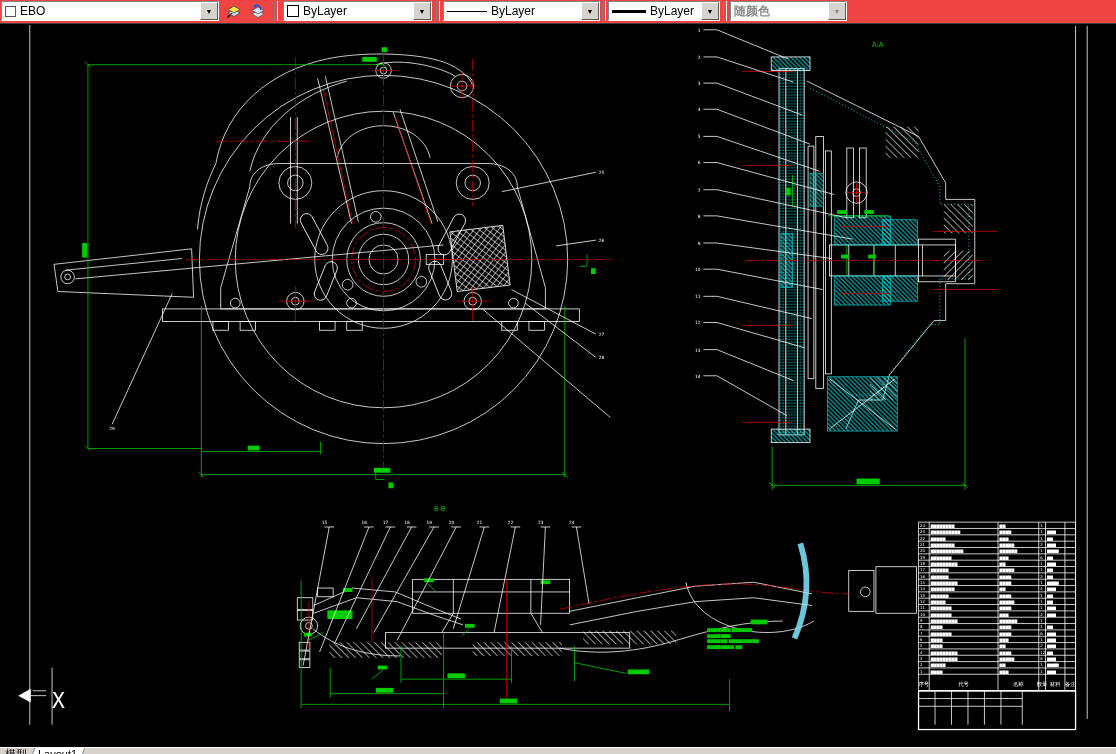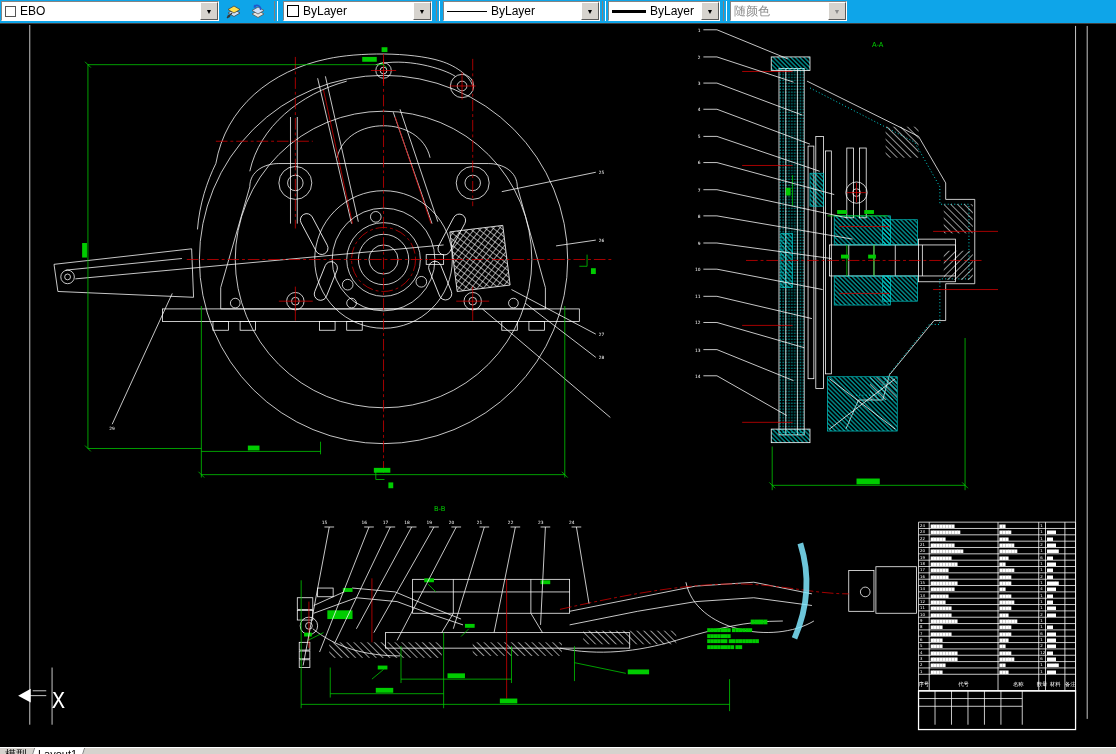--- a/index.html
+++ b/index.html
@@ -1,25 +1,25 @@
 <!DOCTYPE html>
 <html><head>
 <meta charset="utf-8">
 <style>
   html,body{margin:0;padding:0;width:1116px;height:754px;overflow:hidden;background:#000;
     font-family:"Liberation Sans","DejaVu Sans",sans-serif;}
   
-  .toolbar{position:absolute;left:0;top:0;width:1116px;height:23px;background:#0ea5e9;
+  .toolbar{position:absolute;left:0;top:0;width:1116px;height:23px;background:#ef4444;
     border-bottom:1px solid #404040;}
   .combo{position:absolute;top:1px;height:18px;background:#fff;
     border:1px solid;border-color:#848484 #fff #fff #848484;display:flex;align-items:center;font-size:12px;color:#000;}
   .combo .inner{display:flex;align-items:center;flex:1;padding:0 3px;gap:4px;overflow:hidden;white-space:nowrap;}
   .carrow{width:16px;height:16px;margin:0;background:#d6d3ce;border:1px solid;
     border-color:#fff #5a5a5a #5a5a5a #fff;font-size:7px;display:flex;align-items:center;justify-content:center;color:#000;flex:none;}
-  .combo.disabled .cval{color:#8a8a8a;}
+  .combo.disabled .cval{color:#8a8a8a;font-weight:bold;}
   .combo.disabled .carrow{color:#8a8a8a;}
   .sq-swatch{width:10px;height:10px;border:1px solid #000;background:#fff;flex:none;}
   .lt-thin{width:40px;border-top:1px solid #000;flex:none;}
   .lt-thick{width:34px;border-top:3px solid #000;flex:none;}
   .lyr-sq{width:9px;height:9px;border:1px solid #555;flex:none;}
   .tbtn{position:absolute;top:1px;width:23px;height:20px;display:flex;align-items:center;justify-content:center;}
   .tsep{position:absolute;top:1px;width:2px;height:20px;border-left:1px solid #808080;border-right:1px solid #fff;}
   
   .statusbar{position:absolute;left:0;top:747px;width:1116px;height:7px;background:#d6d3ce;
     border-top:1px solid #fff;overflow:hidden;}

